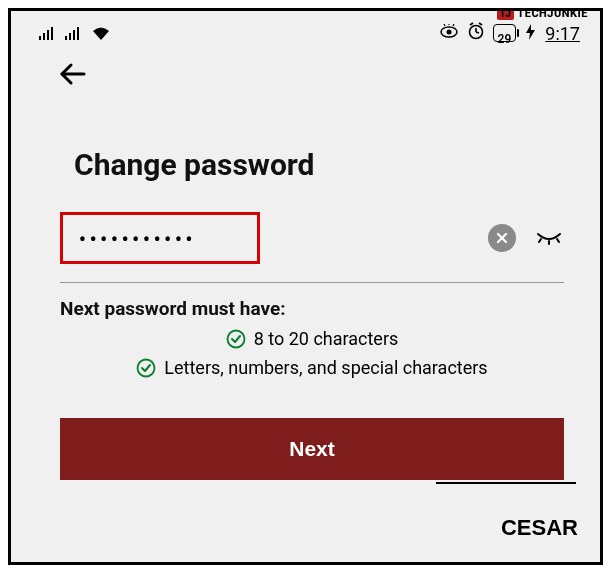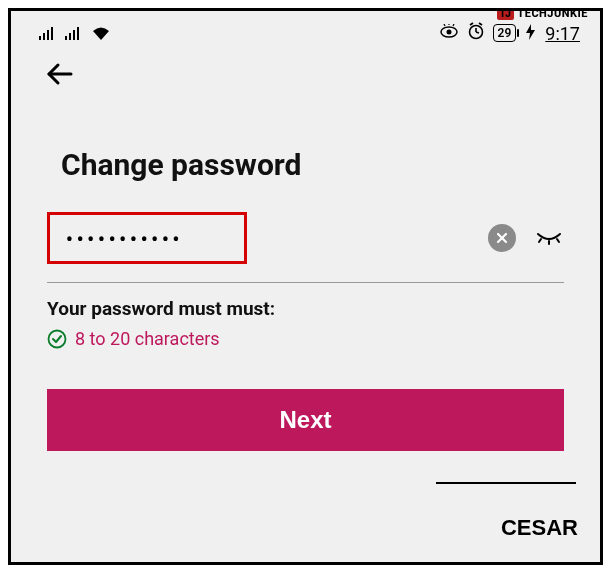--- a/index.html
+++ b/index.html
@@ -47,40 +47,40 @@
     display: flex;
     align-items: center;
     gap: 10px;
     font-size: 15px;
   }
   .status-right { gap: 8px; }
   .signal-icon, .wifi-icon { display:inline-flex; }
   .battery-box {
     border: 1.5px solid #000;
     border-radius: 4px;
-    padding: 0 4px;
+    padding: 7px 4px;
     font-size: 12px;
     font-weight: 600;
     display: inline-flex;
-    align-items: center;
     height: 18px;
     position: relative;
   }
   .battery-box::after {
     content:"";
     position:absolute;
     right:-4px; top:4px;
     width:2px; height:8px;
     background:#000;
     border-radius:1px;
   }
   .time { font-size: 18px; font-weight: 400; text-decoration: underline; }
   .lightning { font-size: 14px; margin-left:2px; margin-right:2px; }
   .content {
     padding: 10px 36px 0 36px;
+    margin-left: 13px;
   }
   .back-arrow {
     font-size: 30px;
     font-weight: 600;
     display: inline-block;
     margin-left: -2px;
     cursor: pointer;
     line-height: 1;
   }
   .title {
@@ -140,34 +140,35 @@
     font-weight: 700;
     color: #111;
     margin-top: 14px;
   }
   .req-item {
     display: flex;
     align-items: center;
     gap: 8px;
     margin-top: 8px;
     font-size: 18px;
-    color: #be185d;
+    color: #000000;
+    justify-content: center;
   }
   .check-circle {
     width: 20px; height: 20px;
     flex-shrink: 0;
   }
   .next-btn {
     margin-top: 40px;
     width: 100%;
-    background: #be185d;
+    background: #7f1d1d;
     color: #fff;
     border: none;
     height: 62px;
-    font-size: 24px;
+    font-size: 21px;
     font-weight: 600;
     cursor: pointer;
   }
   .watermark-bottom {
     position: absolute;
     right: 22px;
     bottom: 24px;
     font-family: Impact, "Arial Black", sans-serif;
     font-weight: 900;
     font-size: 22px;
@@ -280,29 +281,36 @@
             <path d="M2 4 Q13 14 24 4" fill="none" stroke="#000" stroke-width="2" stroke-linecap="round"></path>
             <line x1="5" y1="9" x2="3" y2="12" stroke="#000" stroke-width="2" stroke-linecap="round"></line>
             <line x1="13" y1="11" x2="13" y2="14" stroke="#000" stroke-width="2" stroke-linecap="round"></line>
             <line x1="21" y1="9" x2="23" y2="12" stroke="#000" stroke-width="2" stroke-linecap="round"></line>
           </svg>
       </div>
     </div>
 
     <hr class="hr">
 
-    <div class="req-title">Your password must must:</div>
+    <div class="req-title">Next password must have:</div>
 
     <div class="req-item">
       <svg class="check-circle" viewBox="0 0 20 20">
           <circle cx="10" cy="10" r="8.5" fill="none" stroke="#0a7d2c" stroke-width="1.8"></circle>
           <polyline points="6,10 9,13 14,7" fill="none" stroke="#0a7d2c" stroke-width="2" stroke-linecap="round" stroke-linejoin="round"></polyline>
         </svg>
       <span>8 to 20 characters</span>
     </div>
+    <div class="req-item">
+      <svg class="check-circle" viewBox="0 0 20 20">
+          <circle cx="10" cy="10" r="8.5" fill="none" stroke="#0a7d2c" stroke-width="1.8"></circle>
+          <polyline points="6,10 9,13 14,7" fill="none" stroke="#0a7d2c" stroke-width="2" stroke-linecap="round" stroke-linejoin="round"></polyline>
+        </svg>
+      <span>Letters, numbers, and special characters</span>
+    </div>
 
     <button class="next-btn">Next</button>
   </div>
 
   <div class="shadow-line"></div>
 
   <div class="watermark-bottom">
     <div class="l1">CESAR</div>
   </div>
 

